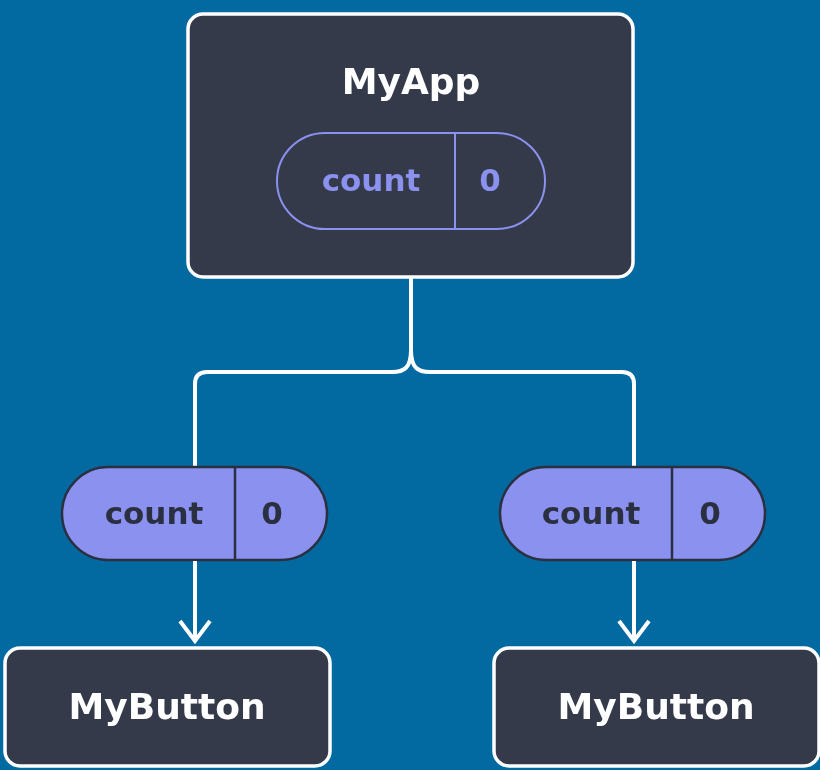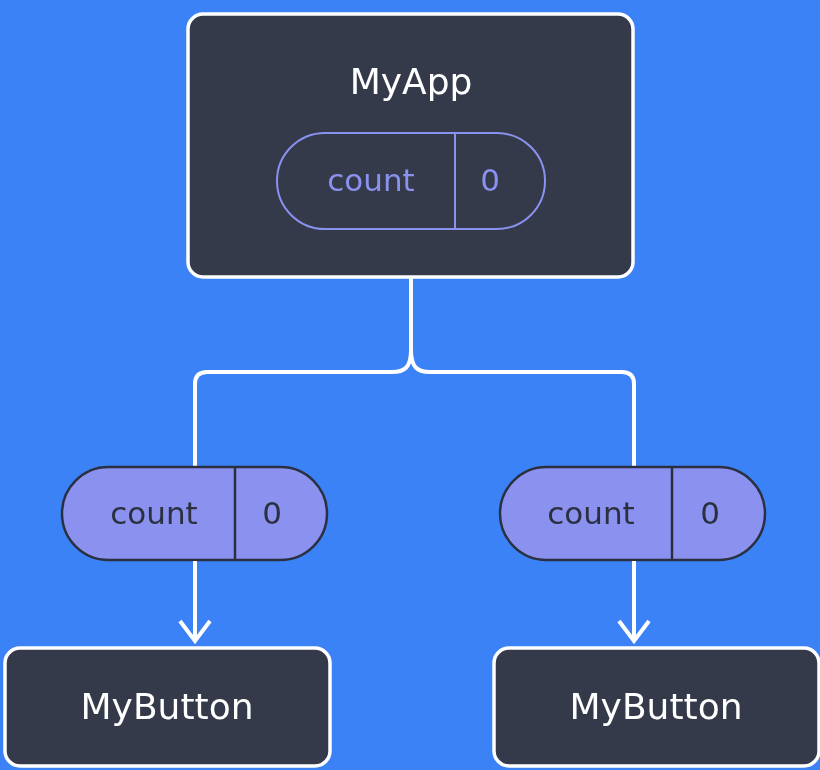--- a/index.html
+++ b/index.html
@@ -10,21 +10,22 @@
   body {
     width: 820px;
     height: 770px;
     overflow: hidden;
     font-family: "DejaVu Sans", sans-serif;
   }
   #diagram-root {
     position: relative;
     width: 820px;
     height: 770px;
-    background: #3b82f6;
+    background: #0369a1;
+    font-weight: bold;
   }
   svg#diagram {
     display: block;
     width: 820px;
     height: 770px;
   }
   .node-box {
     fill: #343a49;
     stroke: #ffffff;
     stroke-width: 3.5;

